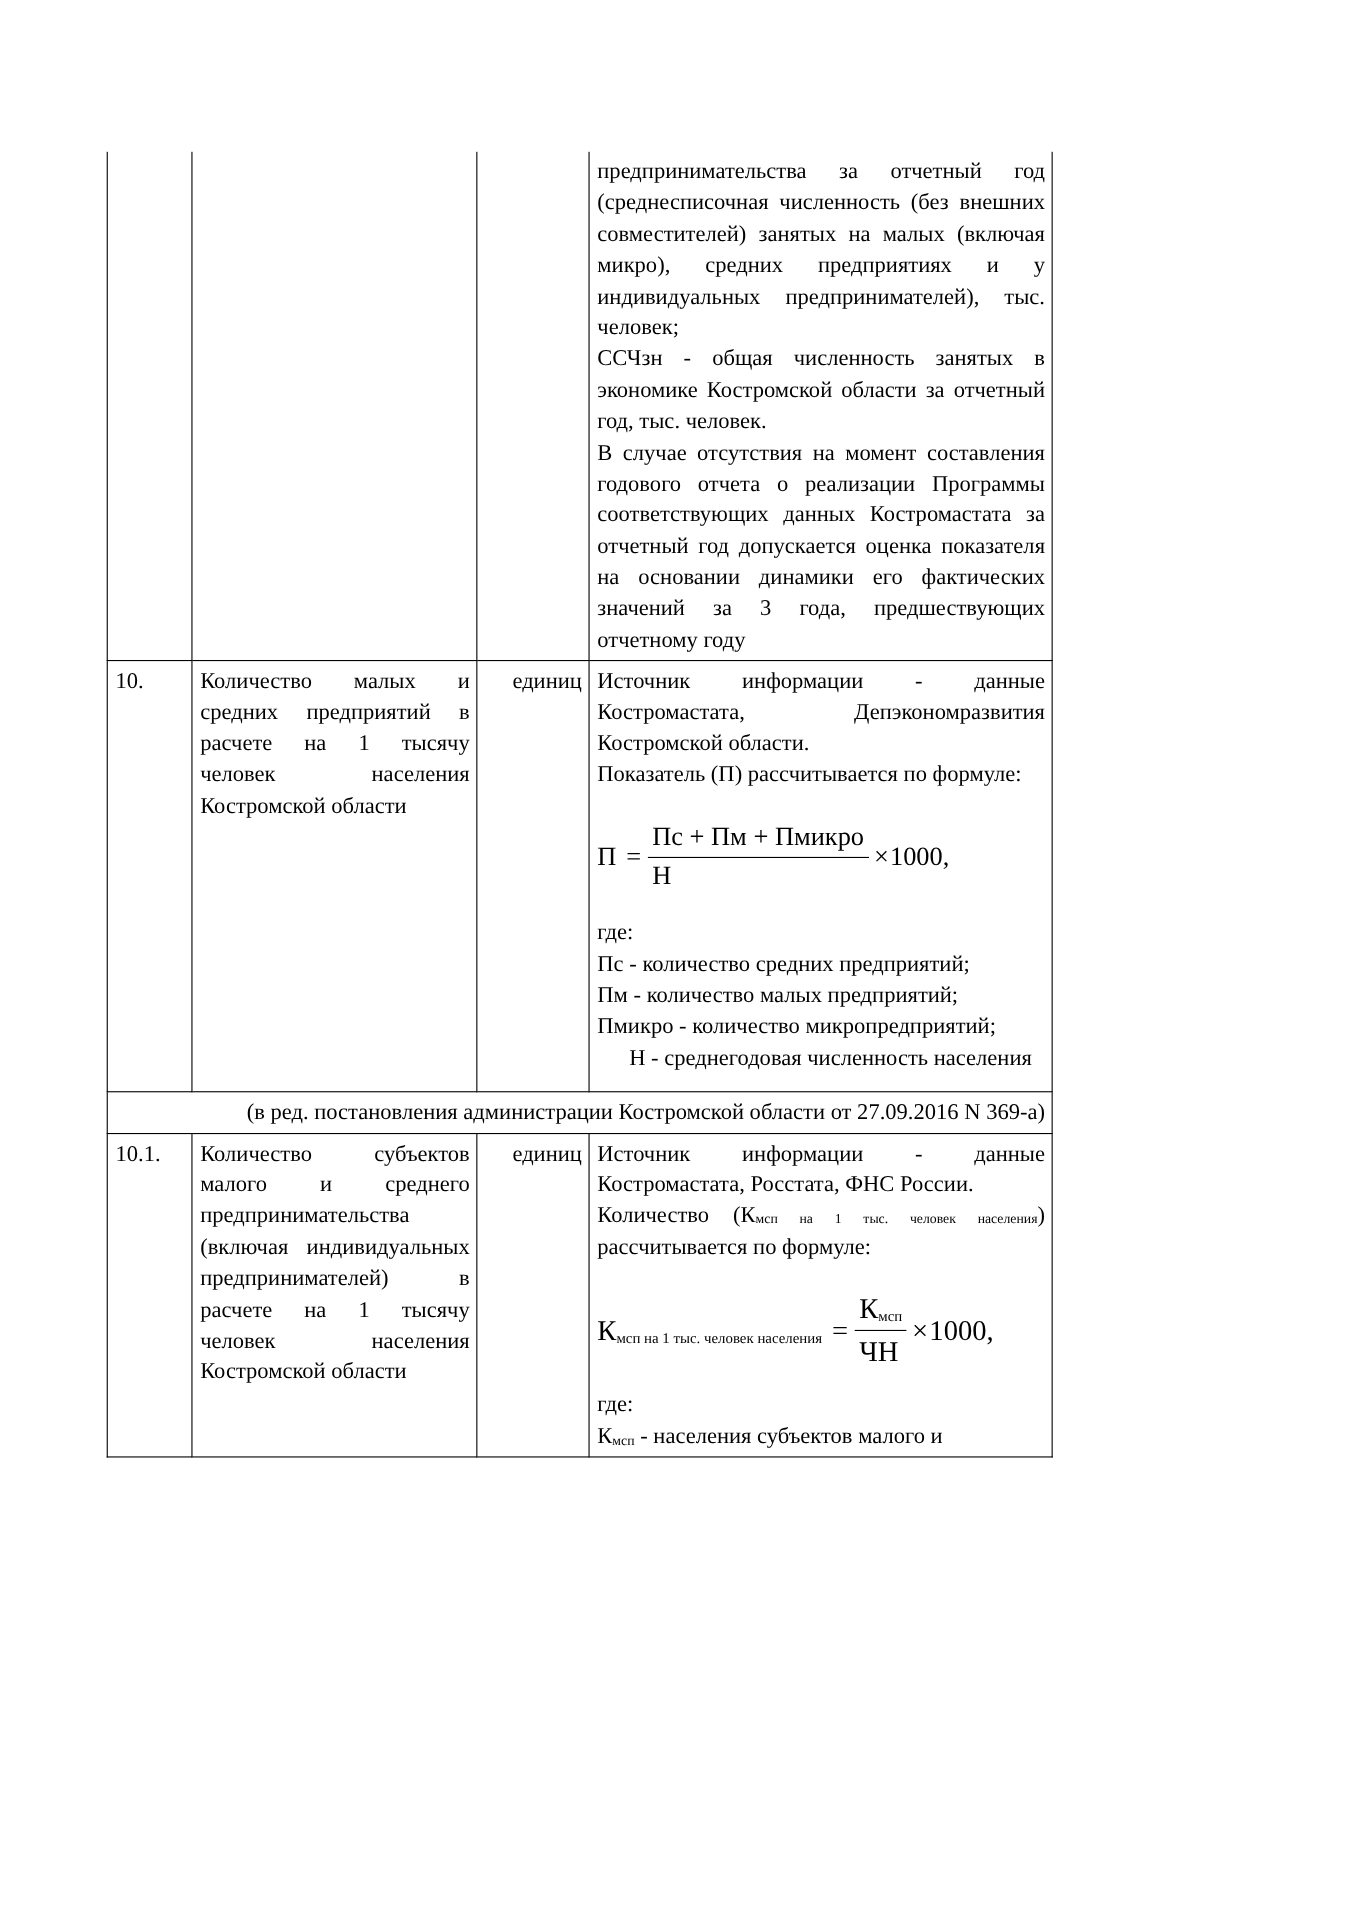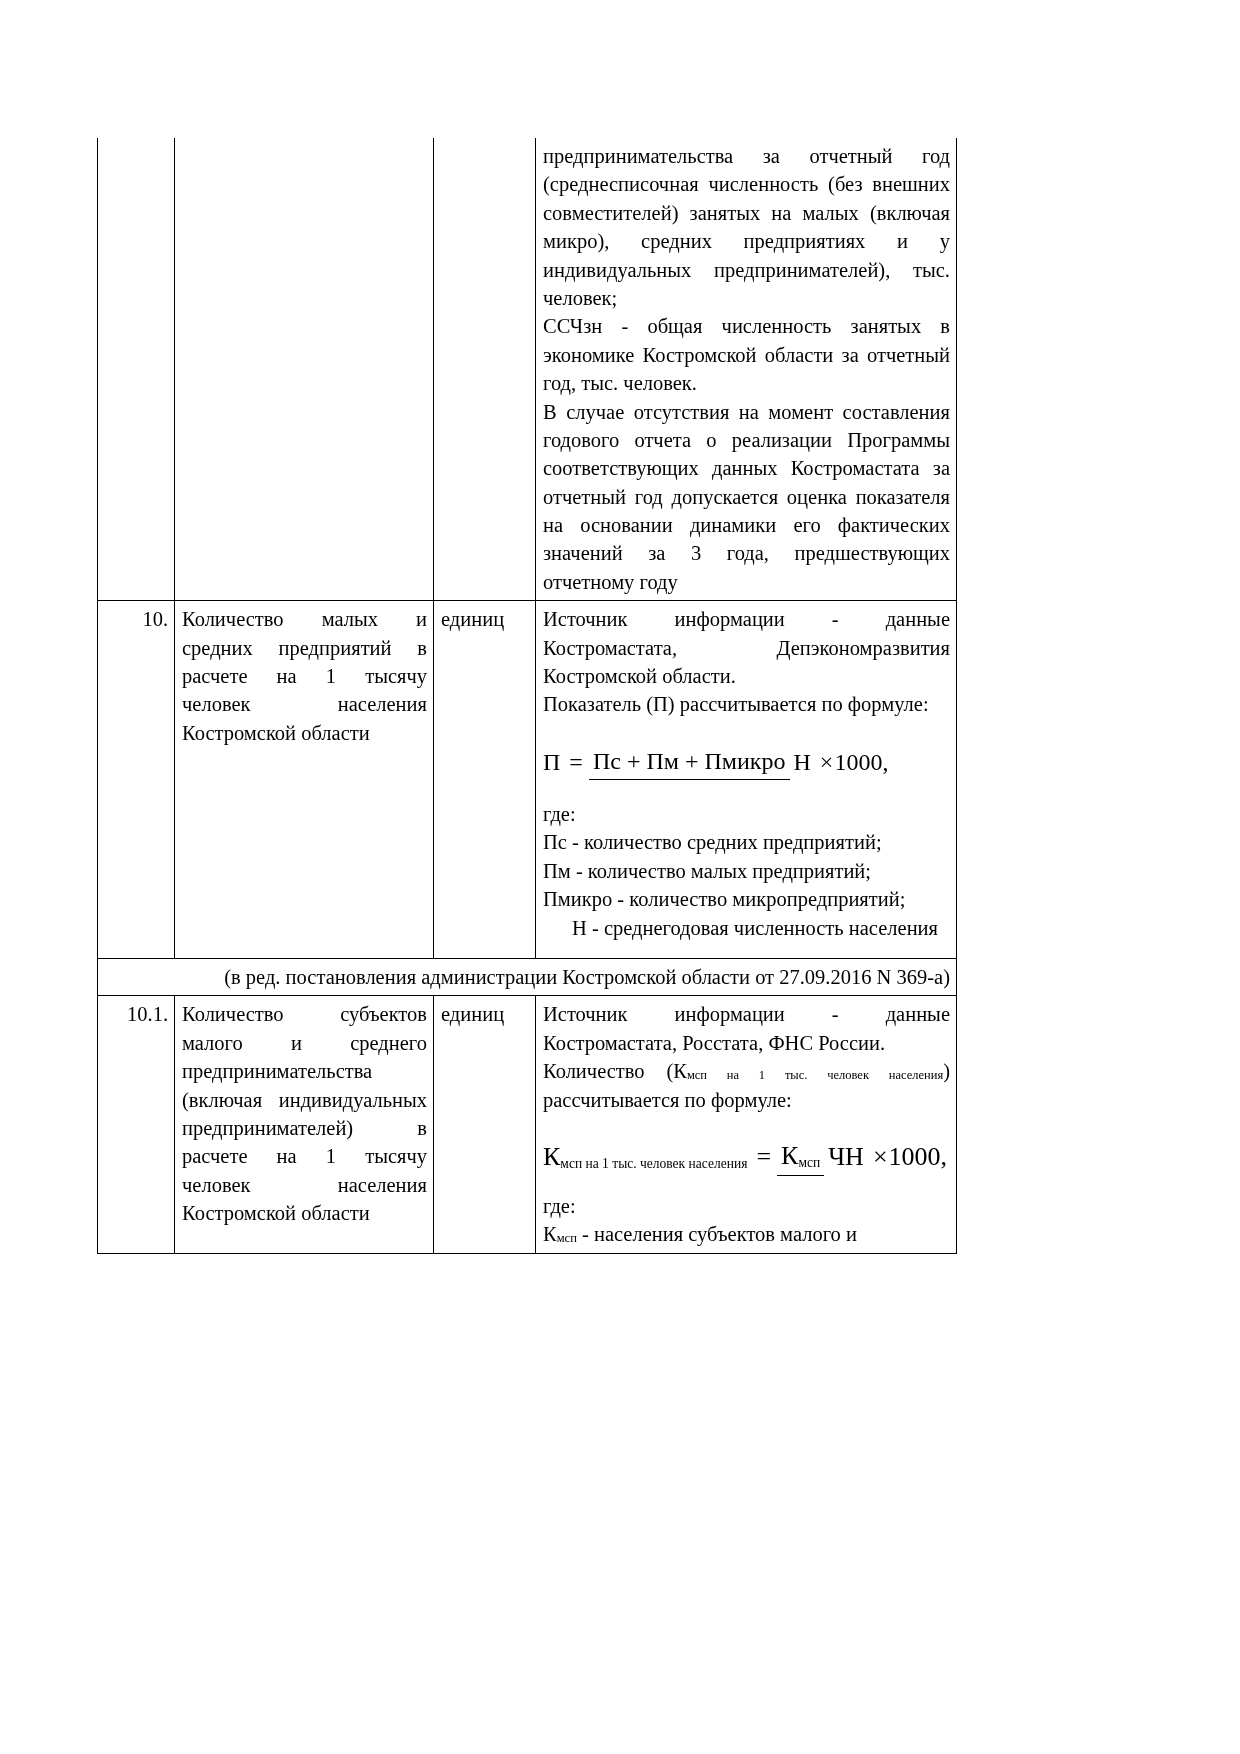--- a/index.html
+++ b/index.html
@@ -32,29 +32,29 @@
     font-size: 20.5px;
     line-height: 1.385;
   }
   
   col.c-num   { width: 77px; }
   col.c-name  { width: 259px; }
   col.c-unit  { width: 102px; }
   col.c-desc  { width: 421px; }
 
   td.num {
-    text-align: right;
+    text-align: left;
   }
   td.name, td.desc {
     text-align: justify;
     text-align-last: left;
     hyphens: none;
   }
   td.unit {
-    text-align: left;
+    text-align: right;
   }
 
   
   tr.cont > td { border-top: none; }
 
   .j { text-align: justify; text-align-last: left; margin: 0; }
   .l { text-align: right; margin: 0; }
 
   td.note {
     text-align: justify;
@@ -79,21 +79,21 @@
   .eq {
     display: inline-flex;
     align-items: center;
     justify-content: center;
     white-space: nowrap;
   }
   .eq .lhs { padding-right: 5px; }
   .eq .op  { padding: 0 4px; }
   .frac {
     display: inline-flex;
-    flex-direction: row;
+    flex-direction: column;
     vertical-align: middle;
     margin: 0 2px;
   }
   .frac .top {
     padding: 0 4px 1px 4px;
     border-bottom: 1.6px solid #000;
   }
   .frac .bot {
     padding: 1px 4px 0 4px;
   }

